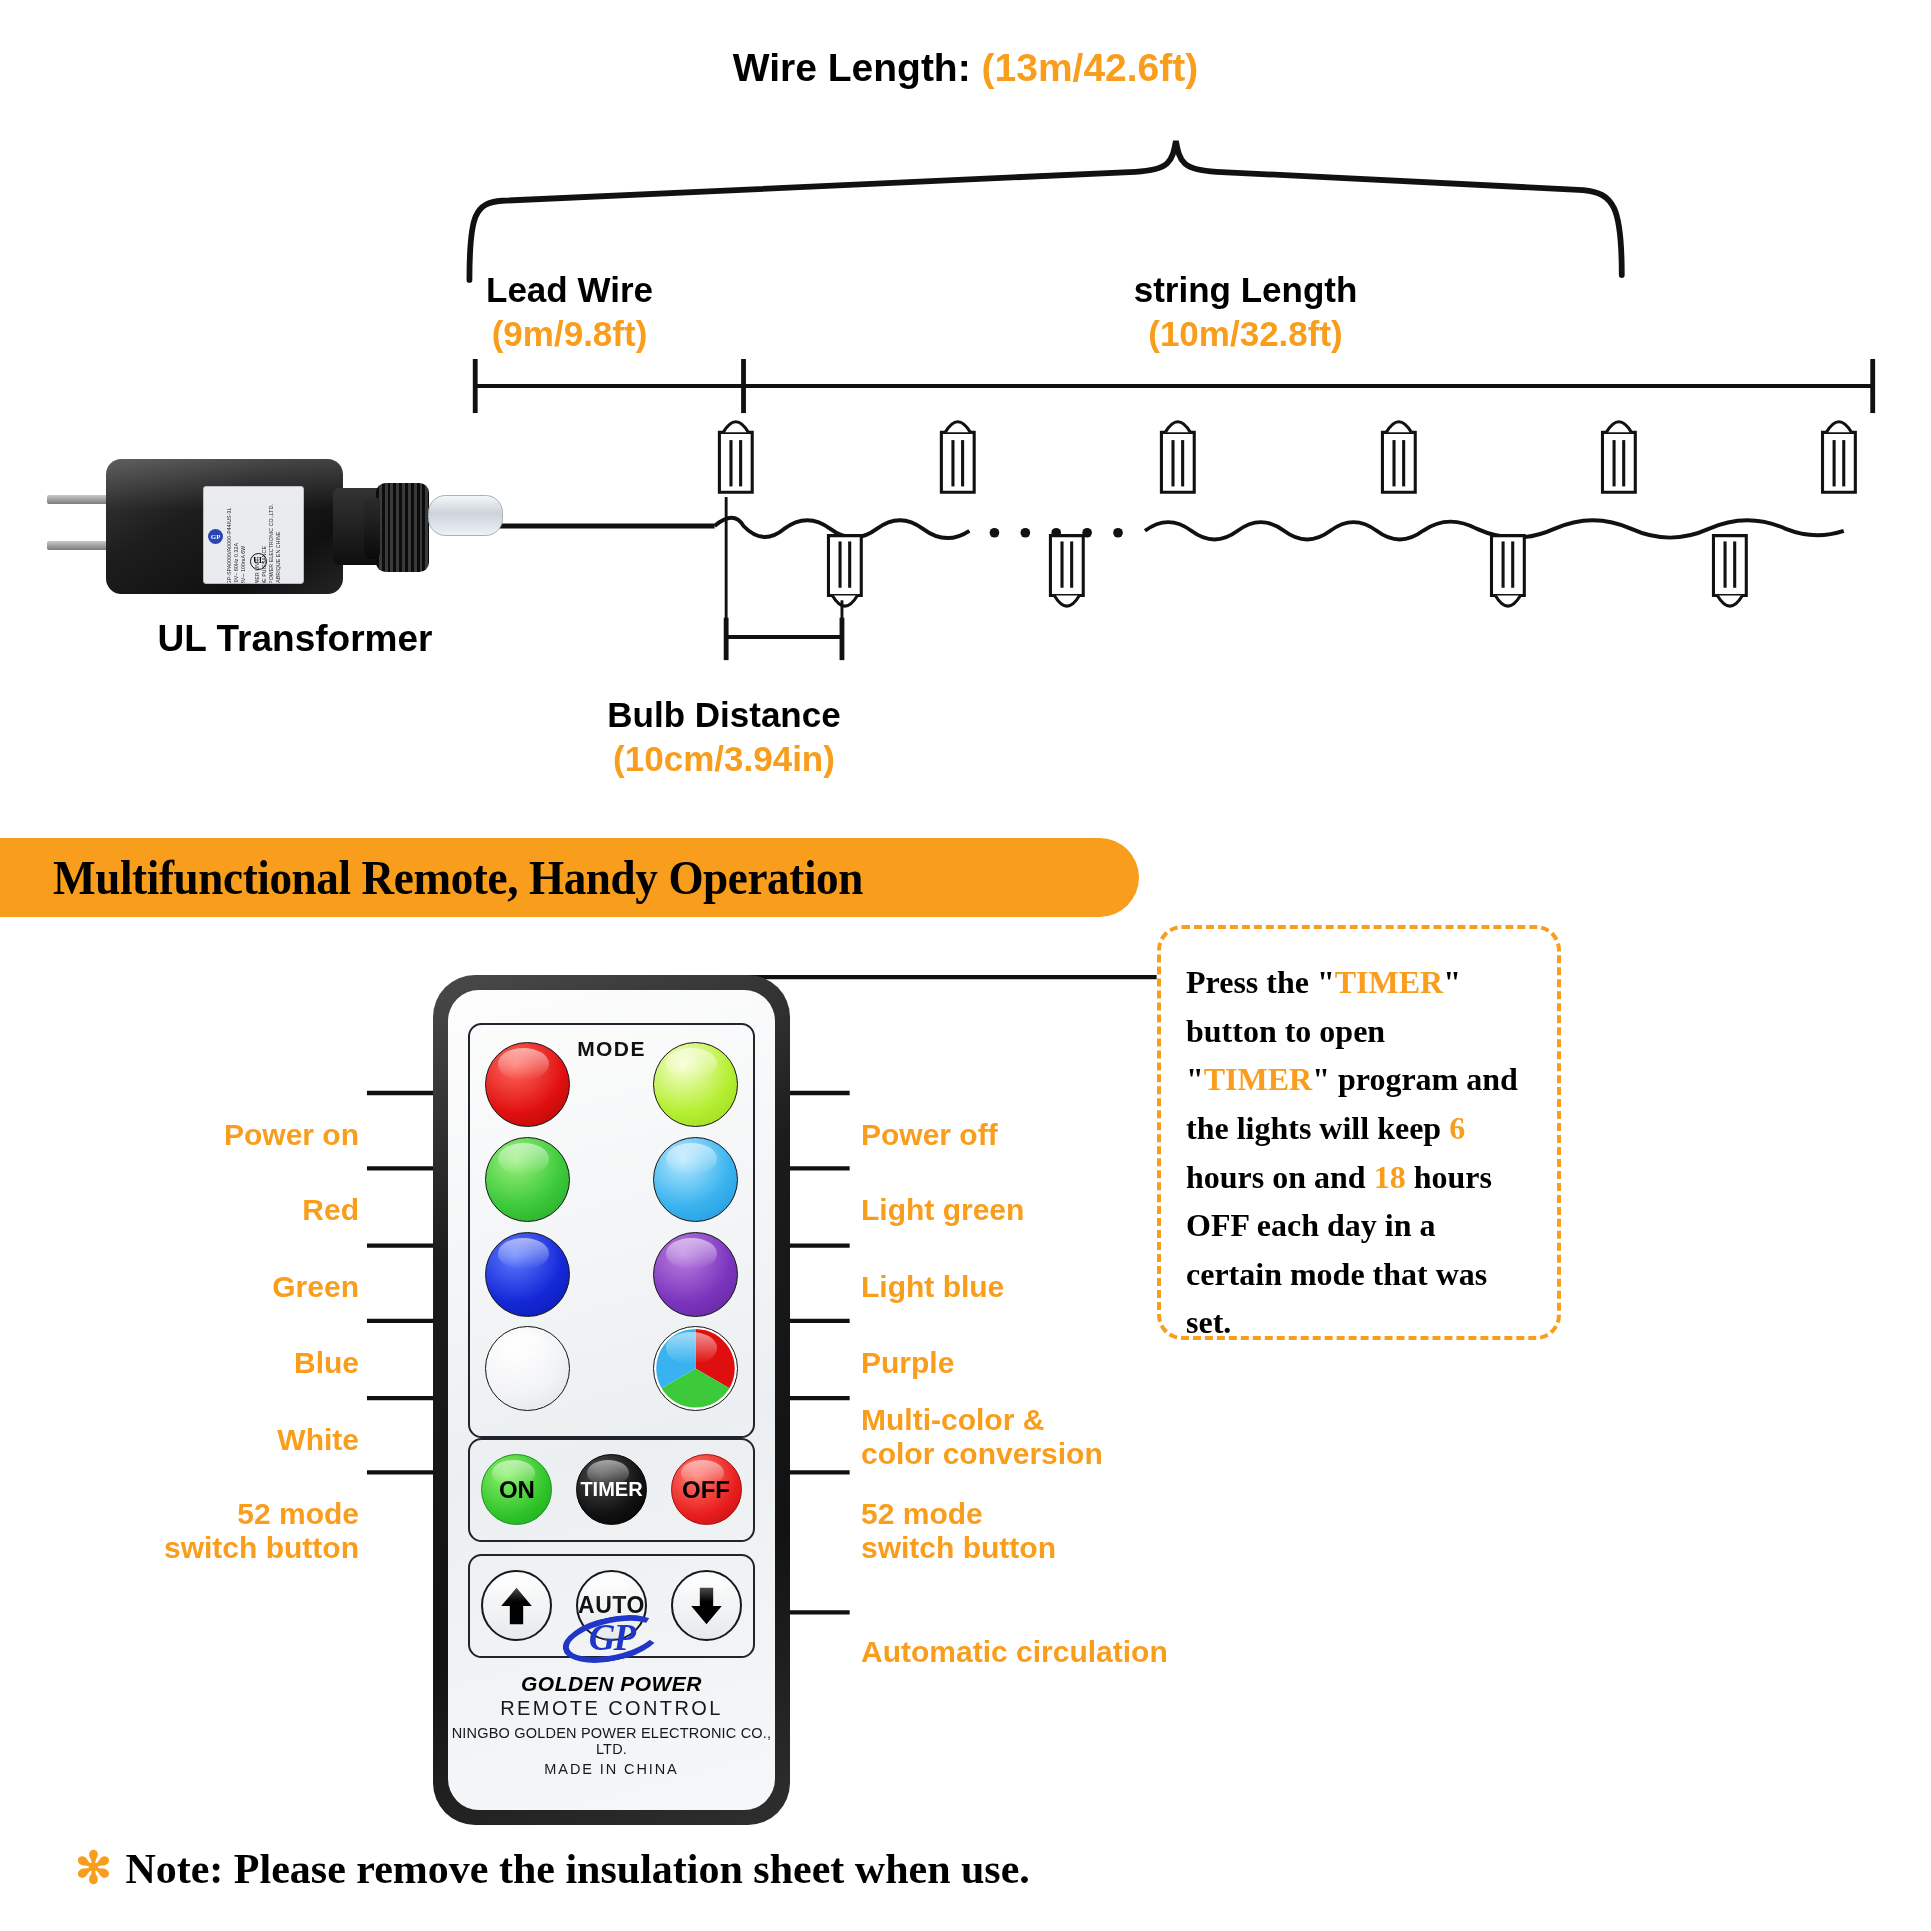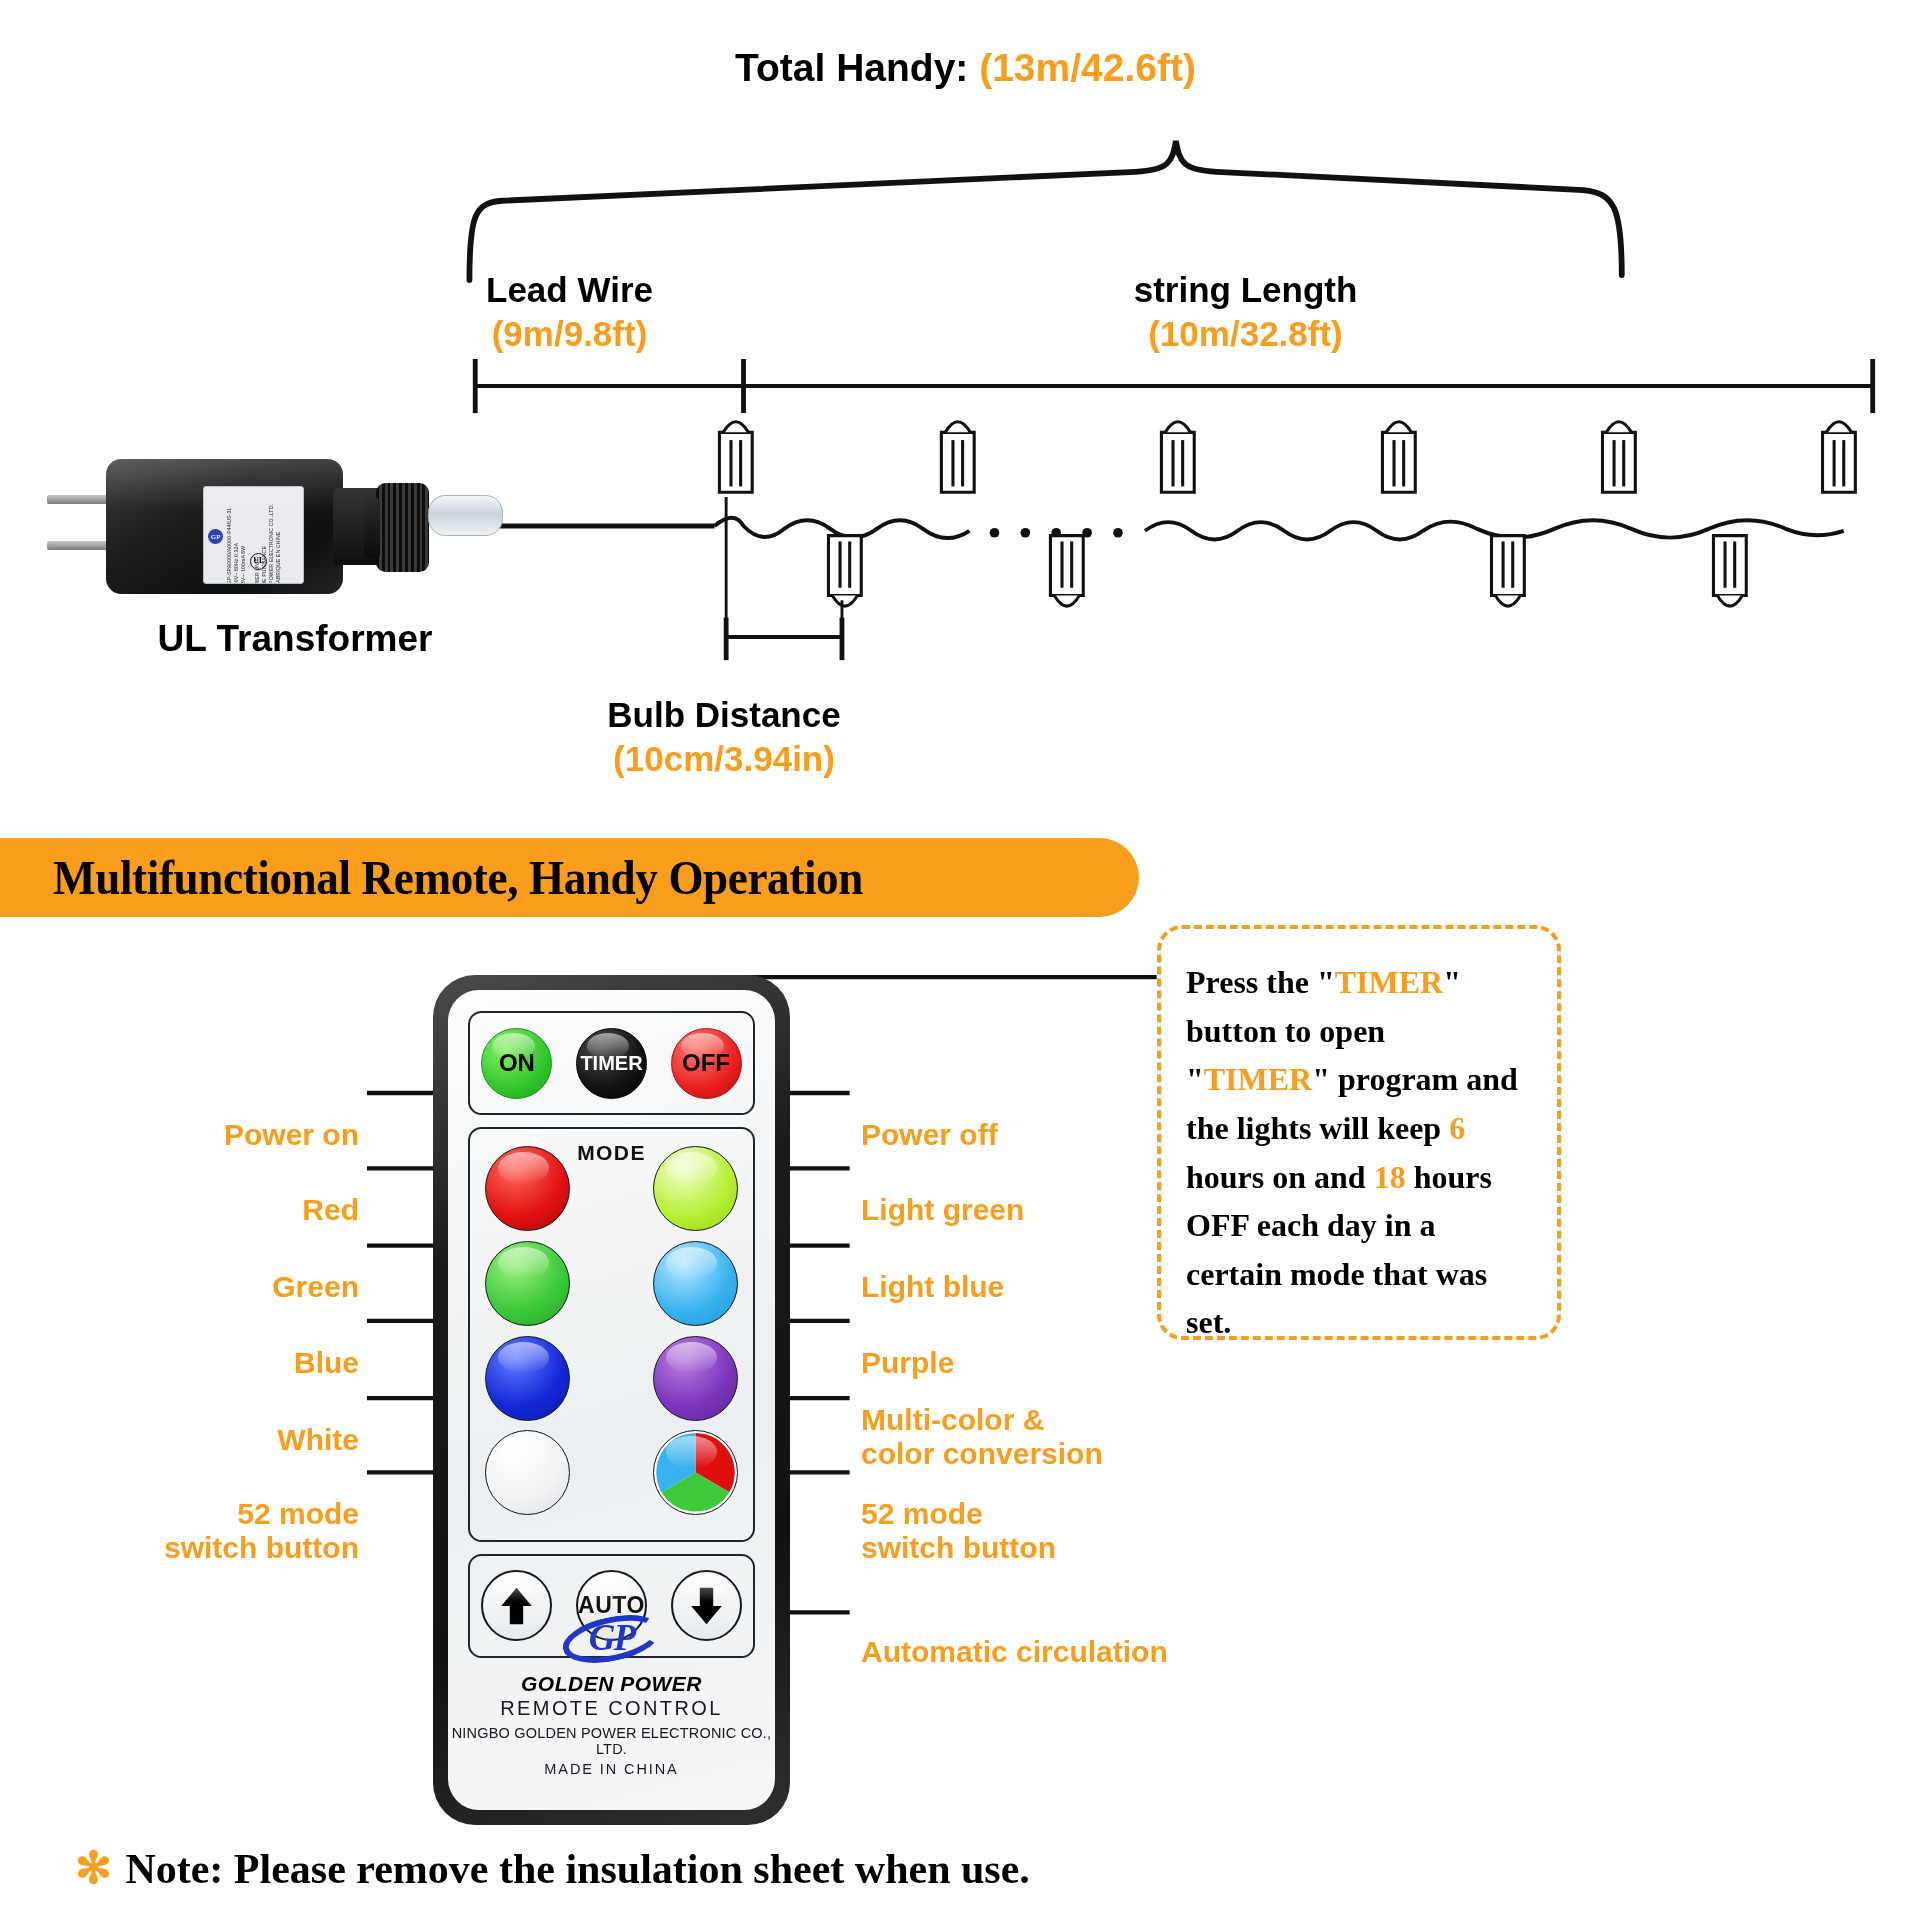--- a/index.html
+++ b/index.html
@@ -318,21 +318,21 @@
     </g>
 
     <line x1="752" y1="515" x2="752" y2="672" stroke="#111" stroke-width="3"></line>
     <line x1="872" y1="622" x2="872" y2="672" stroke="#111" stroke-width="3"></line>
     <line x1="752" y1="660" x2="872" y2="660" stroke="#111" stroke-width="4"></line>
     <line x1="752" y1="640" x2="752" y2="684" stroke="#111" stroke-width="5"></line>
     <line x1="872" y1="640" x2="872" y2="684" stroke="#111" stroke-width="5"></line>
   </svg>
 
   <div id="total-length-label">
-    <span class="blk">Total Handy: </span><span class="org">(13m/42.6ft)</span>
+    <span class="blk">Wire Length: </span><span class="org">(13m/42.6ft)</span>
   </div>
 
   <div id="lead-wire-label">
     <div class="blk">Lead Wire</div>
     <div class="org">(9m/9.8ft)</div>
   </div>
 
   <div id="string-length-label">
     <div class="blk">string Length</div>
     <div class="org">(10m/32.8ft)</div>
@@ -402,59 +402,59 @@
 
       <line x1="760" y1="565" x2="880" y2="565"></line>
 
       <path d="M 633 610 L 633 710 L 880 710"></path>
     </g>
   </svg>
 
   <div id="remote">
     <div id="remote-face">
 
+      <div class="btn-group" id="group-mode">
+        <div id="mode-label">MODE</div>
+
+        <div class="mode-row">
+          <div class="rbtn big b-red"></div>
+          <div class="rbtn big b-lgreen"></div>
+        </div>
+        <div class="mode-row">
+          <div class="rbtn big b-green"></div>
+          <div class="rbtn big b-lblue"></div>
+        </div>
+        <div class="mode-row">
+          <div class="rbtn big b-blue"></div>
+          <div class="rbtn big b-purple"></div>
+        </div>
+        <div class="mode-row">
+          <div class="rbtn big b-white"></div>
+          <div class="rbtn big b-multi">
+            <svg width="85" height="85" viewBox="0 0 88 88">
+              <path d="M44 44 L44 2 A42 42 0 0 1 80 65 Z" fill="#e00f0f"></path>
+              <path d="M44 44 L80 65 A42 42 0 0 1 8 65 Z" fill="#3cc93a"></path>
+              <path d="M44 44 L8 65 A42 42 0 0 1 44 2 Z" fill="#39b3ef"></path>
+            </svg>
+          </div>
+        </div>
+      </div>
+
       <div class="btn-group" id="group-power">
         <div class="rbtn small b-on">
             <span>ON</span>
           </div>
         <div class="rbtn small b-timer">
             <span style="font-size:20px">TIMER</span>
           </div>
         <div class="rbtn small b-off">
             <span>OFF</span>
           </div>
       </div>
 
-      <div class="btn-group" id="group-mode">
-        <div id="mode-label">MODE</div>
-
-        <div class="mode-row">
-          <div class="rbtn big b-red"></div>
-          <div class="rbtn big b-lgreen"></div>
-        </div>
-        <div class="mode-row">
-          <div class="rbtn big b-green"></div>
-          <div class="rbtn big b-lblue"></div>
-        </div>
-        <div class="mode-row">
-          <div class="rbtn big b-blue"></div>
-          <div class="rbtn big b-purple"></div>
-        </div>
-        <div class="mode-row">
-          <div class="rbtn big b-white"></div>
-          <div class="rbtn big b-multi">
-            <svg width="85" height="85" viewBox="0 0 88 88">
-              <path d="M44 44 L44 2 A42 42 0 0 1 80 65 Z" fill="#e00f0f"></path>
-              <path d="M44 44 L80 65 A42 42 0 0 1 8 65 Z" fill="#3cc93a"></path>
-              <path d="M44 44 L8 65 A42 42 0 0 1 44 2 Z" fill="#39b3ef"></path>
-            </svg>
-          </div>
-        </div>
-      </div>
-
       <div class="btn-group" id="group-arrows">
         <div class="rbtn small b-arrow">
           <svg width="39" height="42" viewBox="0 0 40 44">
             <path d="M20 3 L36 22 H27 V41 H13 V22 H4 Z" fill="#000"></path>
           </svg>
         </div>
         <div class="rbtn small b-arrow">
           <span class="auto-text">AUTO</span>
         </div>
         <div class="rbtn small b-arrow">

